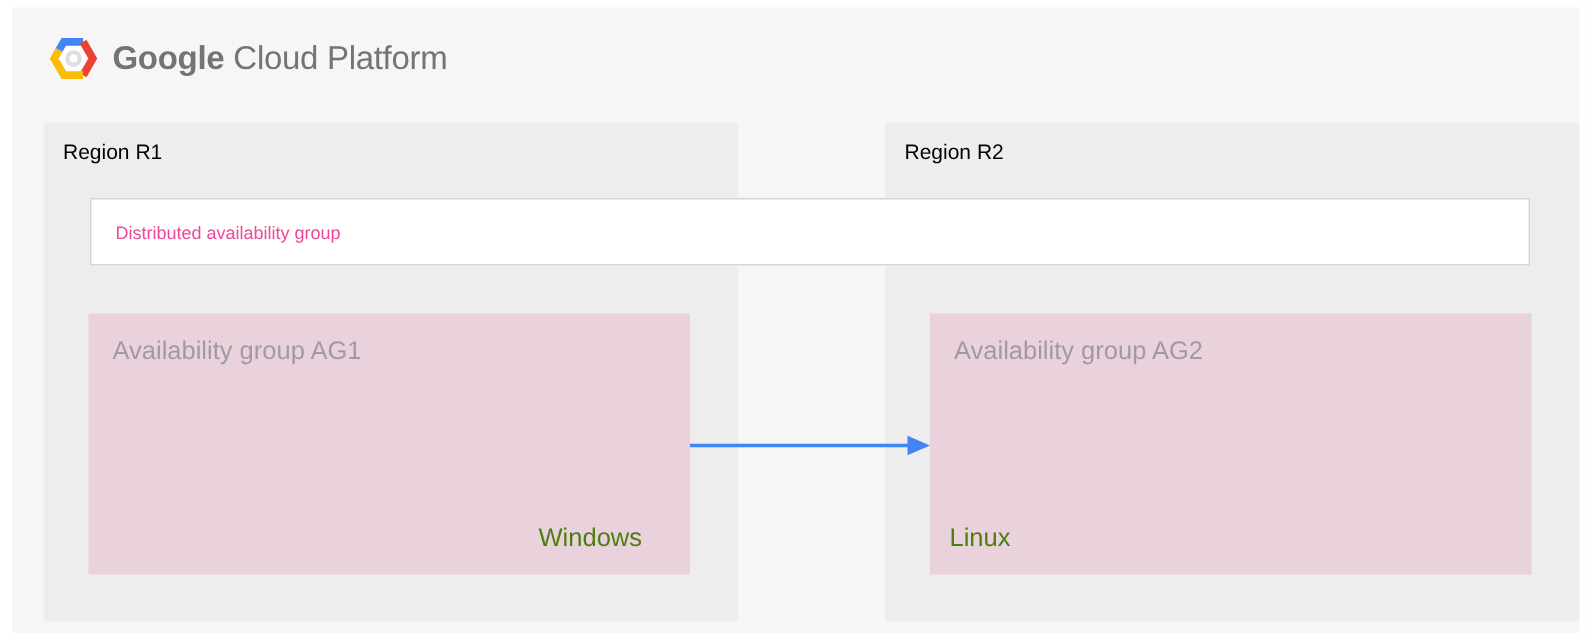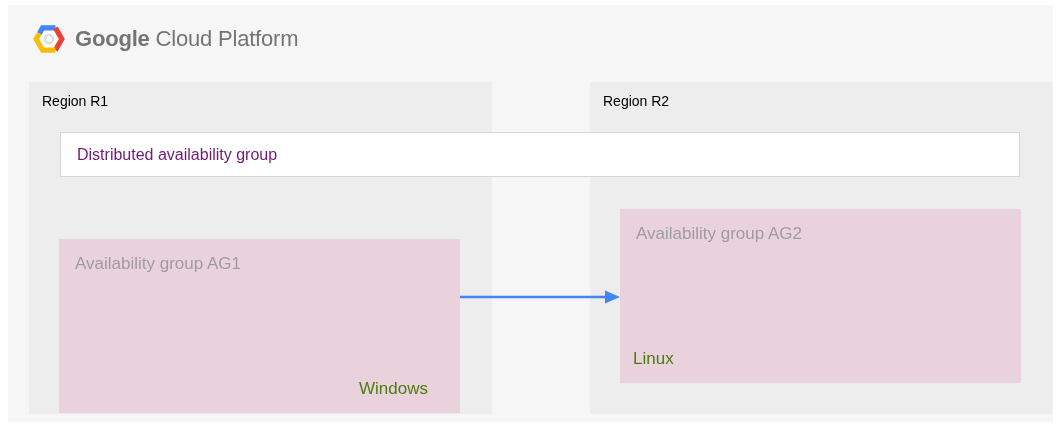--- a/index.html
+++ b/index.html
@@ -74,32 +74,32 @@
     width: 960px;
     height: 45px;
     background: #ffffff;
     border: 1px solid #d6d6d8;
     box-sizing: border-box;
     display: flex;
     align-items: center;
   }
   .dag-label {
     margin-left: 16px;
-    font-size: 16px;
-    color: #701a75;
+    font-size: 12px;
+    color: #ec4899;
   }
   
   .ag-box {
     position: absolute;
     top: 204px;
     width: 401px;
     height: 174px;
     background: #ead2dd;
   }
-  .ag-ag1 { left: 51px; margin-top: 30px; }
+  .ag-ag1 { left: 51px; }
   .ag-ag2 { left: 612px; text-align: center; }
   .ag-label {
     position: absolute;
     left: 16px;
     top: 15px;
     font-size: 17px;
     color: #a09aa2;
   }
   .ag-os {
     position: absolute;

